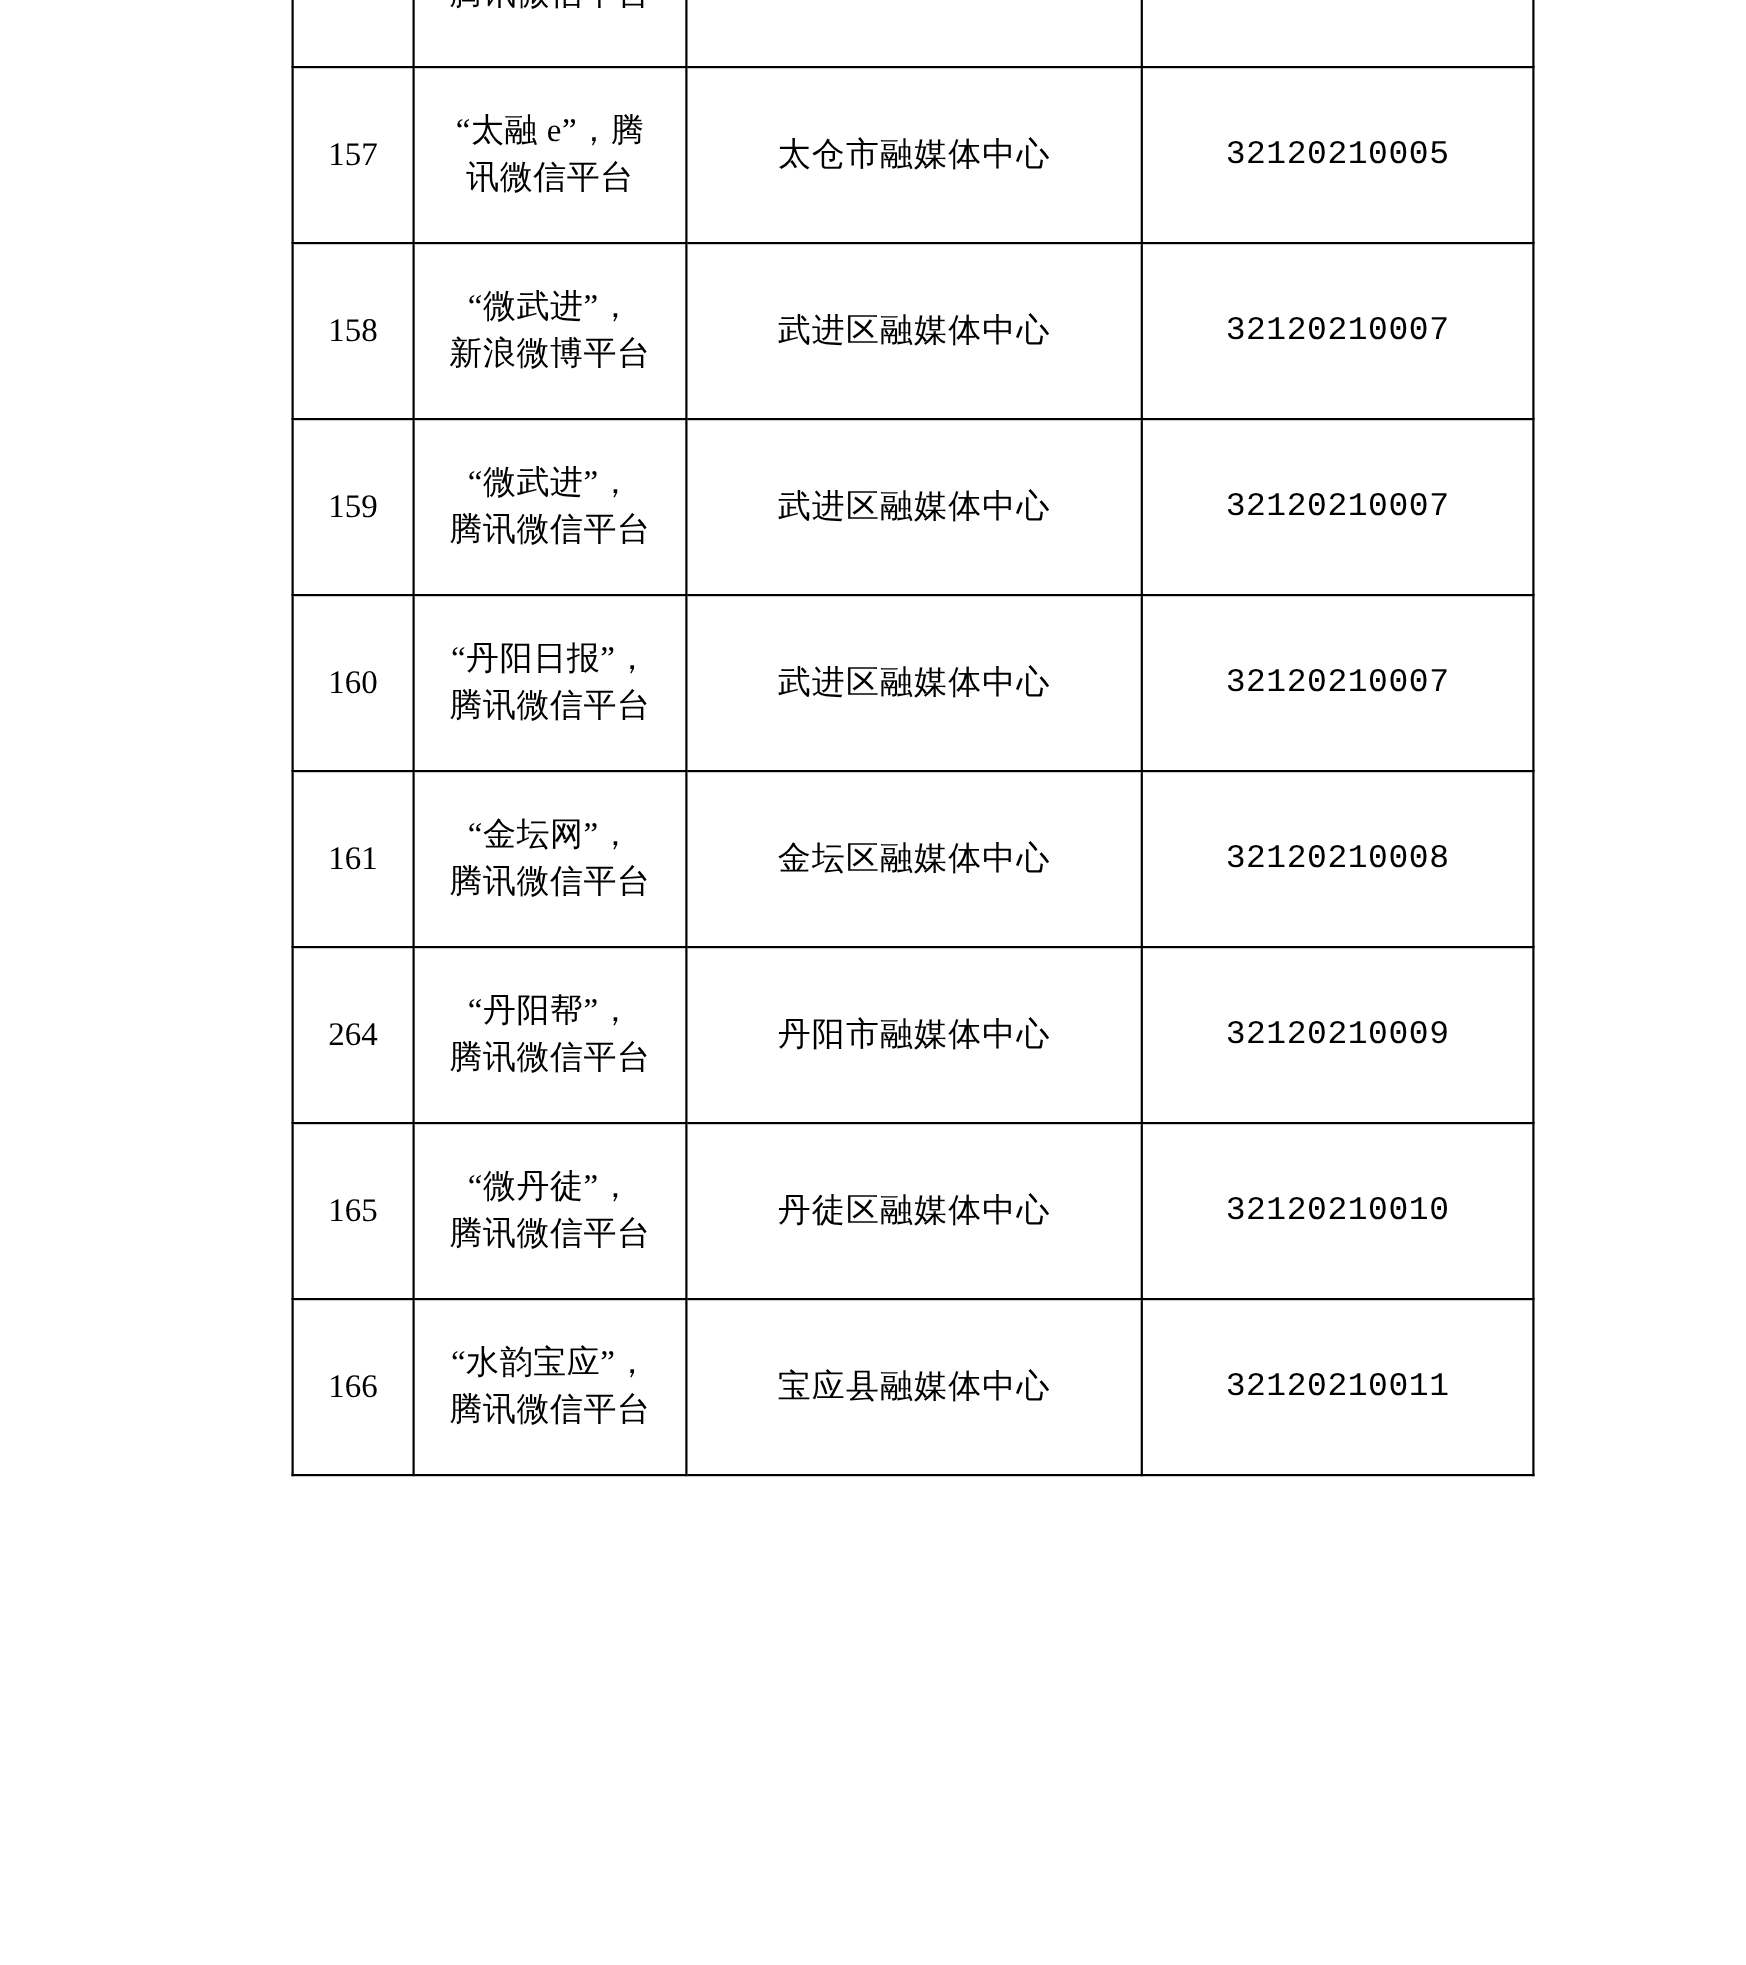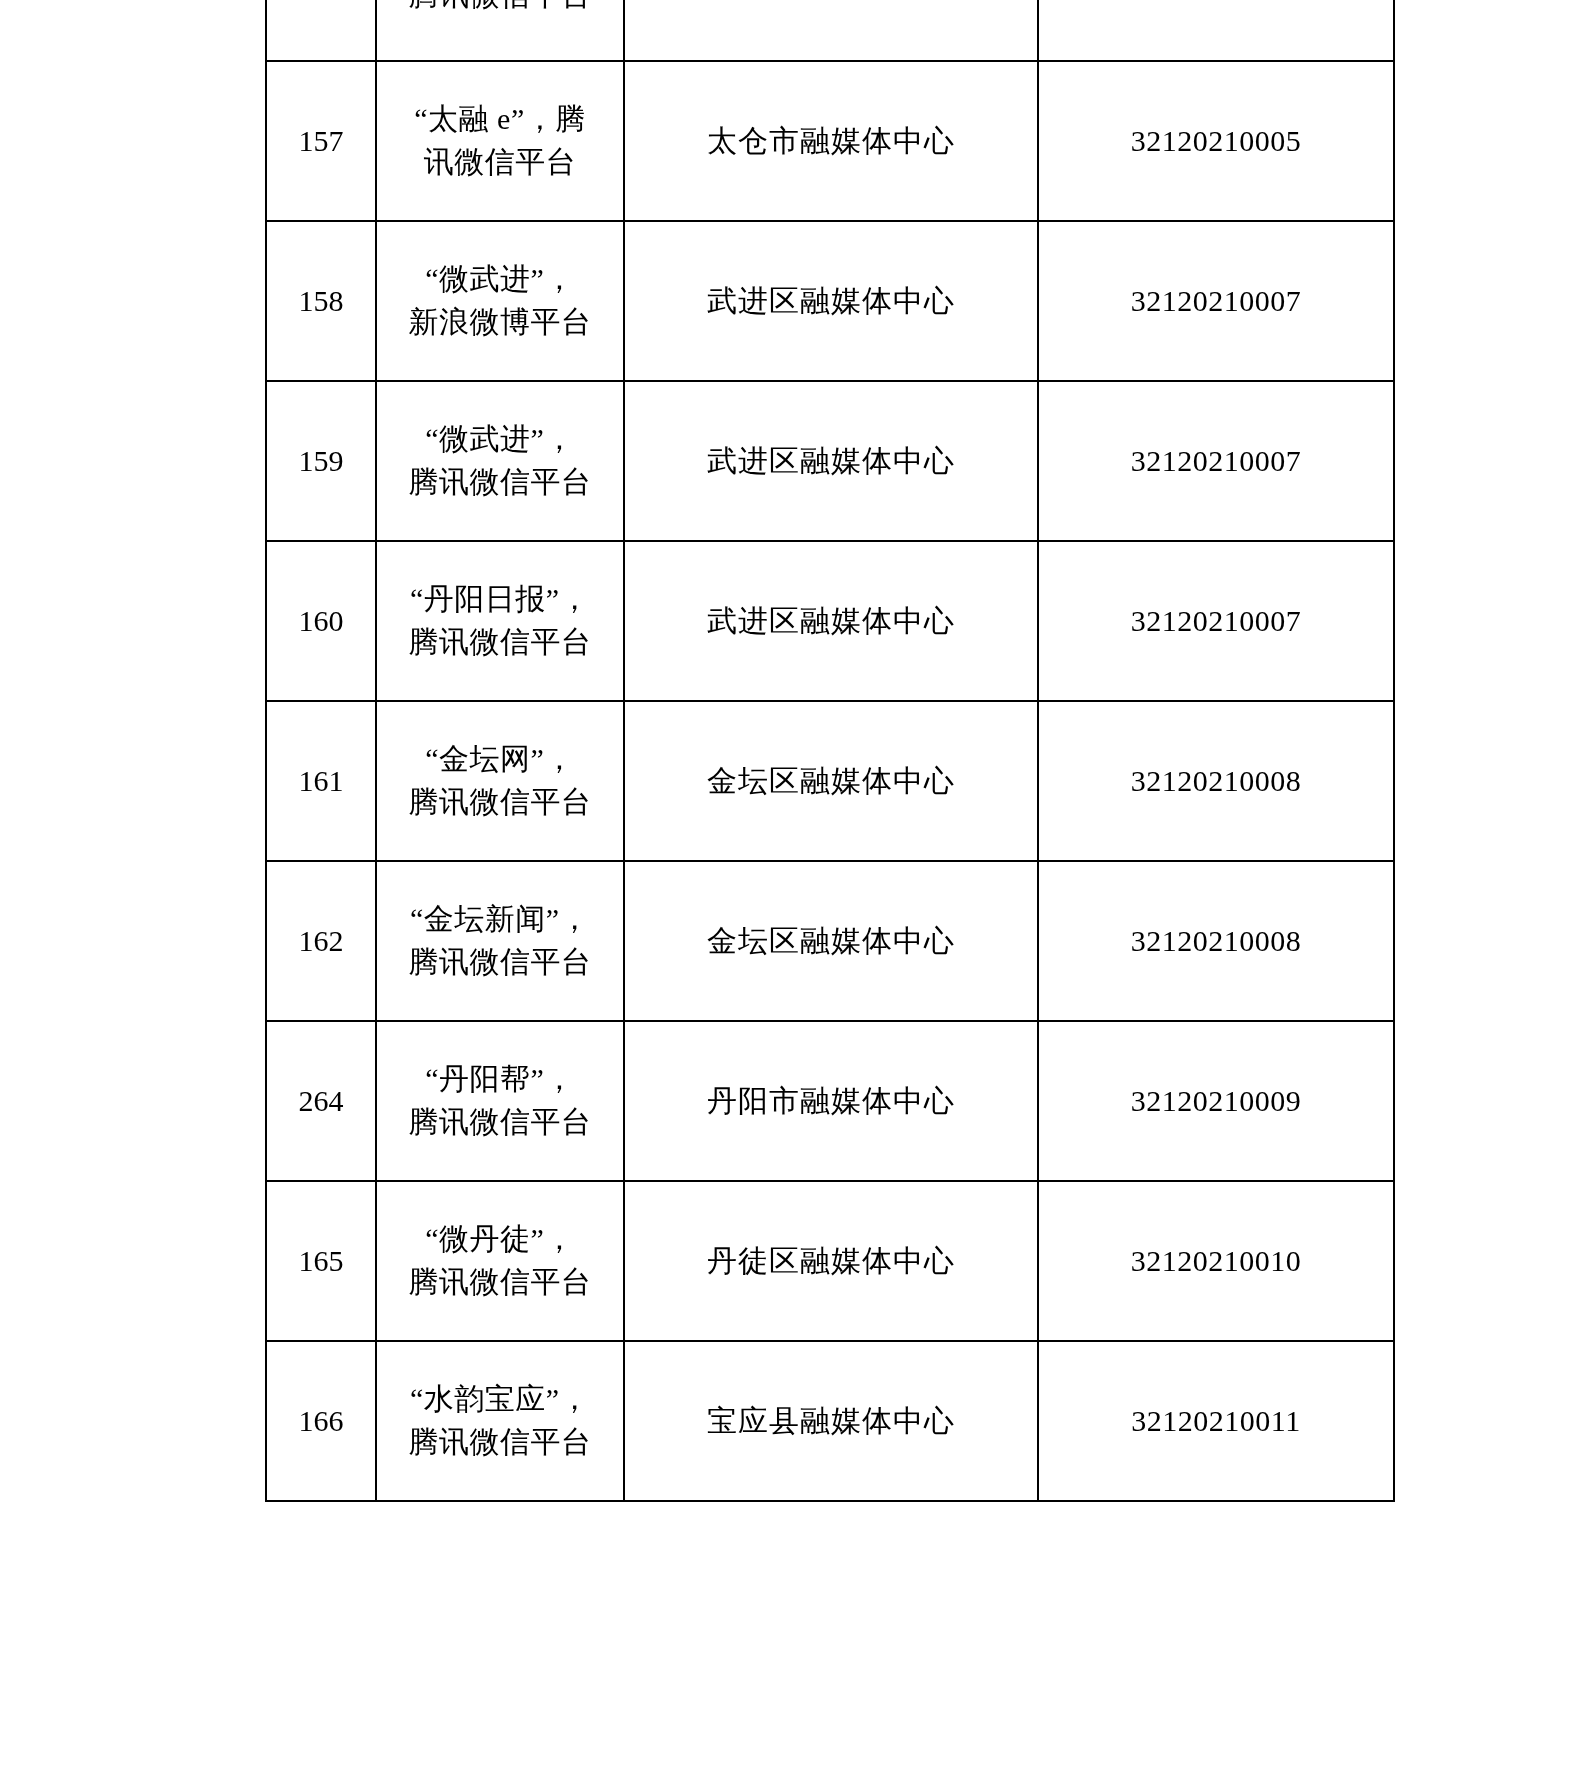--- a/index.html
+++ b/index.html
@@ -47,21 +47,21 @@
   }
   td.name {
     font-size: 30px;
     letter-spacing: 0.5px;
   }
   td.org {
     font-size: 31px;
     letter-spacing: 1px;
   }
   td.code {
-    font-family: Liberation Serif, serif;
+    font-family: Liberation Mono, monospace;
     font-size: 33px;
     letter-spacing: 0.5px;
   }
   .row-partial td {
     height: 118px;
   }
   .row-std td {
     height: 146px;
   }
   .name-line {
@@ -128,29 +128,20 @@
         <tr class="row-std">
           <td class="idx">161</td>
           <td class="name">
             <span class="name-line">“金坛网”，</span>
             <span class="name-line">腾讯微信平台</span>
           </td>
           <td class="org">金坛区融媒体中心</td>
           <td class="code">32120210008</td>
         </tr>
         <tr class="row-std">
-          <td class="idx">162</td>
-          <td class="name">
-            <span class="name-line">“金坛新闻”，</span>
-            <span class="name-line">腾讯微信平台</span>
-          </td>
-          <td class="org">金坛区融媒体中心</td>
-          <td class="code">32120210008</td>
-        </tr>
-        <tr class="row-std">
           <td class="idx">264</td>
           <td class="name">
             <span class="name-line">“丹阳帮”，</span>
             <span class="name-line">腾讯微信平台</span>
           </td>
           <td class="org">丹阳市融媒体中心</td>
           <td class="code">32120210009</td>
         </tr>
         <tr class="row-std">
           <td class="idx">165</td>

